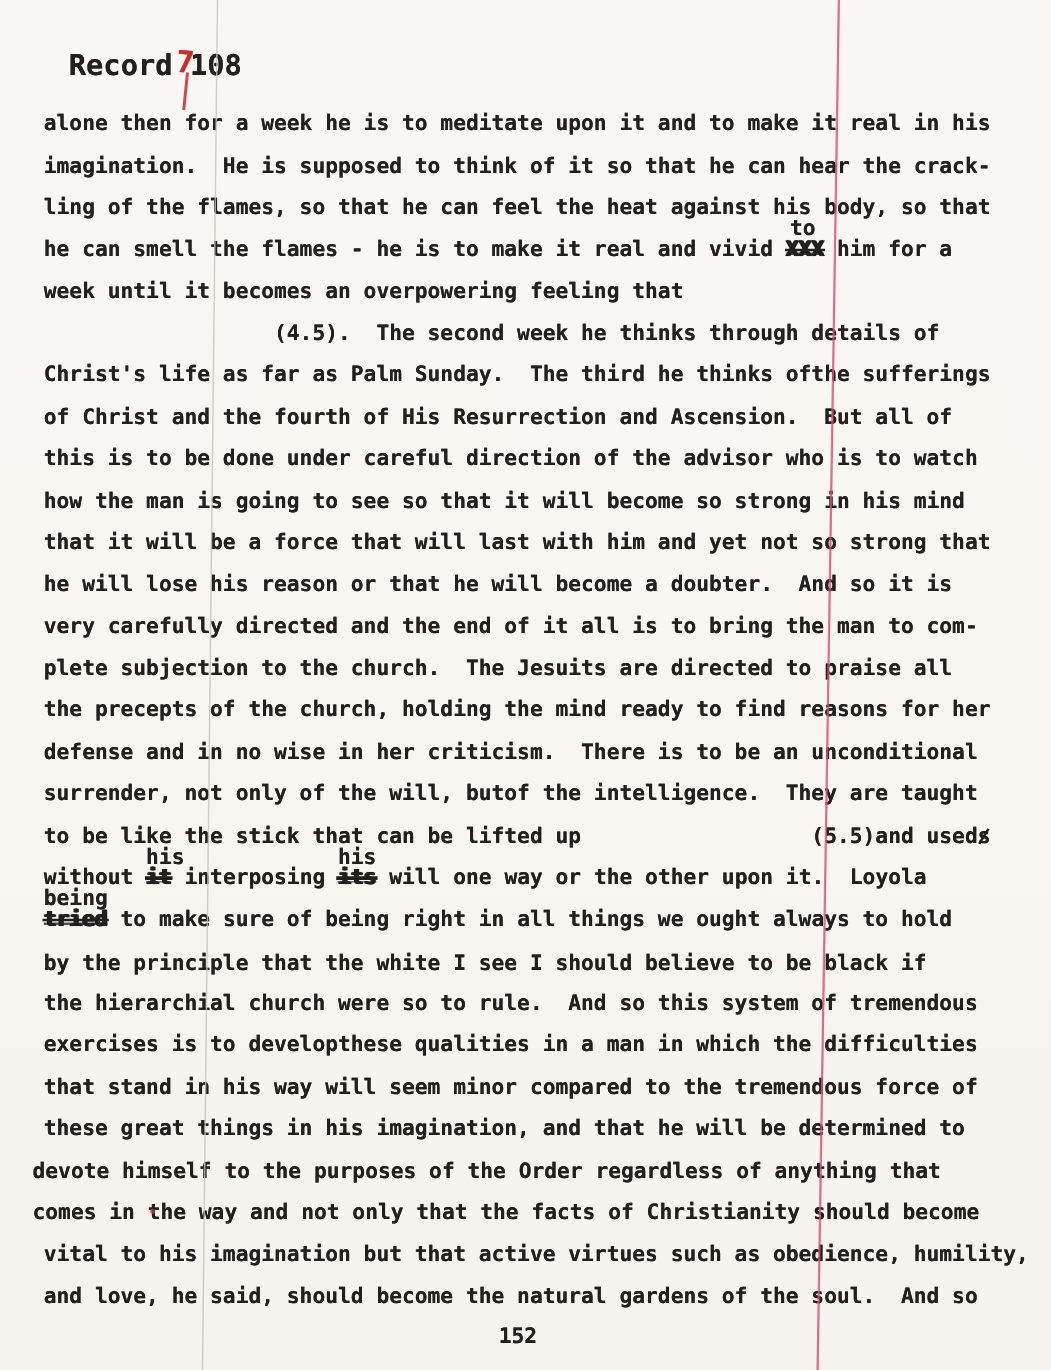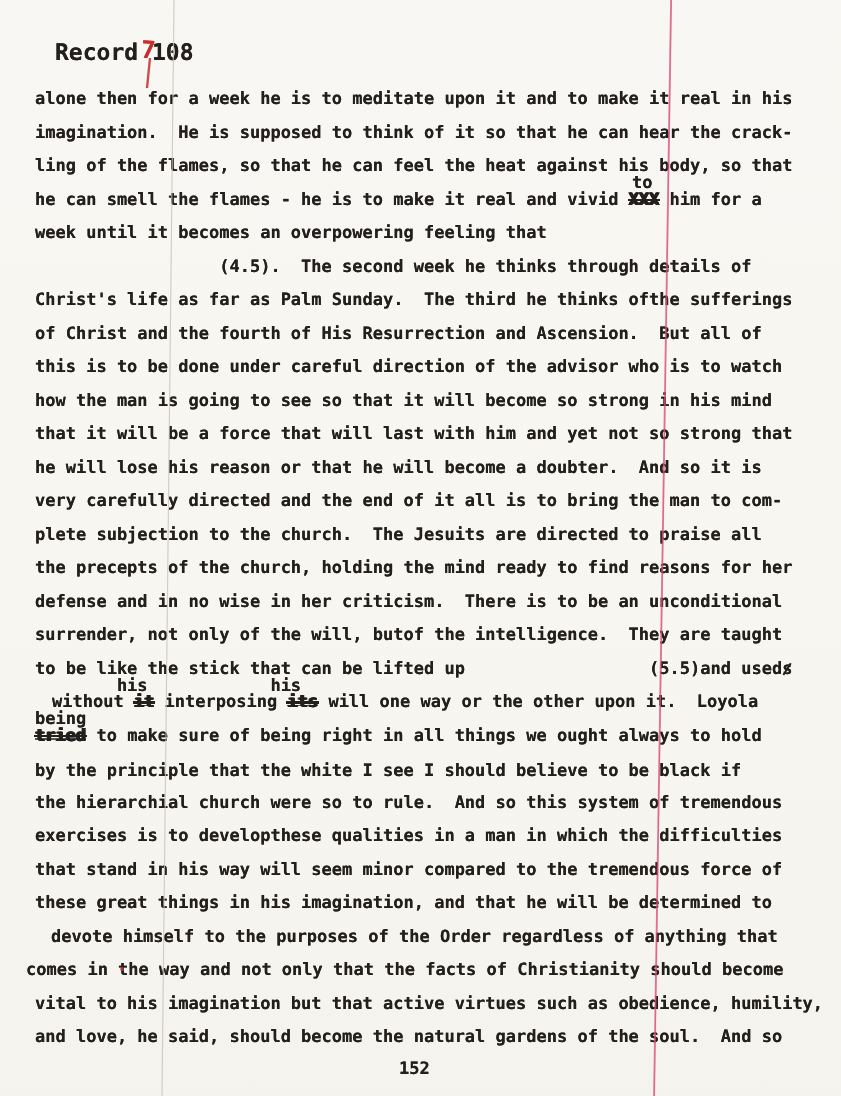--- a/index.html
+++ b/index.html
@@ -73,29 +73,29 @@
       <div class="line" style="top: 391.5px; left: 35px;"><span>how the man is going to see so that it will become so strong in his mind</span></div>
       <div class="line" style="top: 425px; left: 35px;"><span>that it will be a force that will last with him and yet not so strong that</span></div>
       <div class="line" style="top: 458.5px; left: 35px;"><span>he will lose his reason or that he will become a doubter.  And so it is</span></div>
       <div class="line" style="top: 492px; left: 35px;"><span>very carefully directed and the end of it all is to bring the man to com-</span></div>
       <div class="line" style="top: 525.5px; left: 35px;"><span>plete subjection to the church.  The Jesuits are directed to praise all</span></div>
       <div class="line" style="top: 559px; left: 35px;"><span>the precepts of the church, holding the mind ready to find reasons for her</span></div>
       <div class="line" style="top: 592.5px; left: 35px;"><span>defense and in no wise in her criticism.  There is to be an unconditional</span></div>
       <div class="line" style="top: 626px; left: 35px;"><span>surrender, not only of the will, butof the intelligence.  They are taught</span></div>
       <div class="line" style="top: 659.5px; left: 35px;"><span>to be like the stick that can be lifted up                  (5.5)and used</span><span class="slashed">s</span></div>
       <div class="line" style="top: 677px; left: 35px;"><span>        his            his</span></div>
-      <div class="line" style="top: 693px; left: 35px; margin-left: 17px;"><span>without </span><span class="struck heavy">it</span><span> interposing </span><span class="struck heavy">its</span><span> will one way or the other upon it.  Loyola</span></div>
+      <div class="line" style="top: 693px; left: 35px;"><span>without </span><span class="struck heavy">it</span><span> interposing </span><span class="struck heavy">its</span><span> will one way or the other upon it.  Loyola</span></div>
       <div class="line" style="top: 710px; left: 35px;"><span>being</span></div>
       <div class="line" style="top: 726.5px; left: 35px;"><span class="struck heavy">tried</span><span> to make sure of being right in all things we ought always to hold</span></div>
       <div class="line" style="top: 762px; left: 35px;"><span>by the principle that the white I see I should believe to be black if</span></div>
       <div class="line" style="top: 793.5px; left: 35px;"><span>the hierarchial church were so to rule.  And so this system of tremendous</span></div>
       <div class="line" style="top: 827px; left: 35px;"><span>exercises is to developthese qualities in a man in which the difficulties</span></div>
       <div class="line" style="top: 860.5px; left: 35px;"><span>that stand in his way will seem minor compared to the tremendous force of</span></div>
       <div class="line" style="top: 894px; left: 35px;"><span>these great things in his imagination, and that he will be determined to</span></div>
-      <div class="line" style="top: 927.5px; left: 51px;"><span>devote himself to the purposes of the Order regardless of anything that</span></div>
+      <div class="line" style="top: 927.5px; left: 26px;"><span>devote himself to the purposes of the Order regardless of anything that</span></div>
       <div class="line" style="top: 961px; left: 26px;"><span>comes in the way and not only that the facts of Christianity should become</span></div>
       <div class="line" style="top: 994.5px; left: 35px;"><span>vital to his imagination but that active virtues such as obedience, humility,</span></div>
       <div class="line" style="top: 1028px; left: 35px;"><span>and love, he said, should become the natural gardens of the soul.  And so</span></div>
     </div>
 
   <div class="line" id="footer-page" style="top:1060px;left:399px;">152</div>
 
   <svg id="marks-overlay" width="841" height="1096" viewBox="0 0 841 1096">
 
     <line x1="174" y1="0" x2="162" y2="1096" stroke="#c9c4bb" stroke-width="1.2" opacity="0.8"></line>

